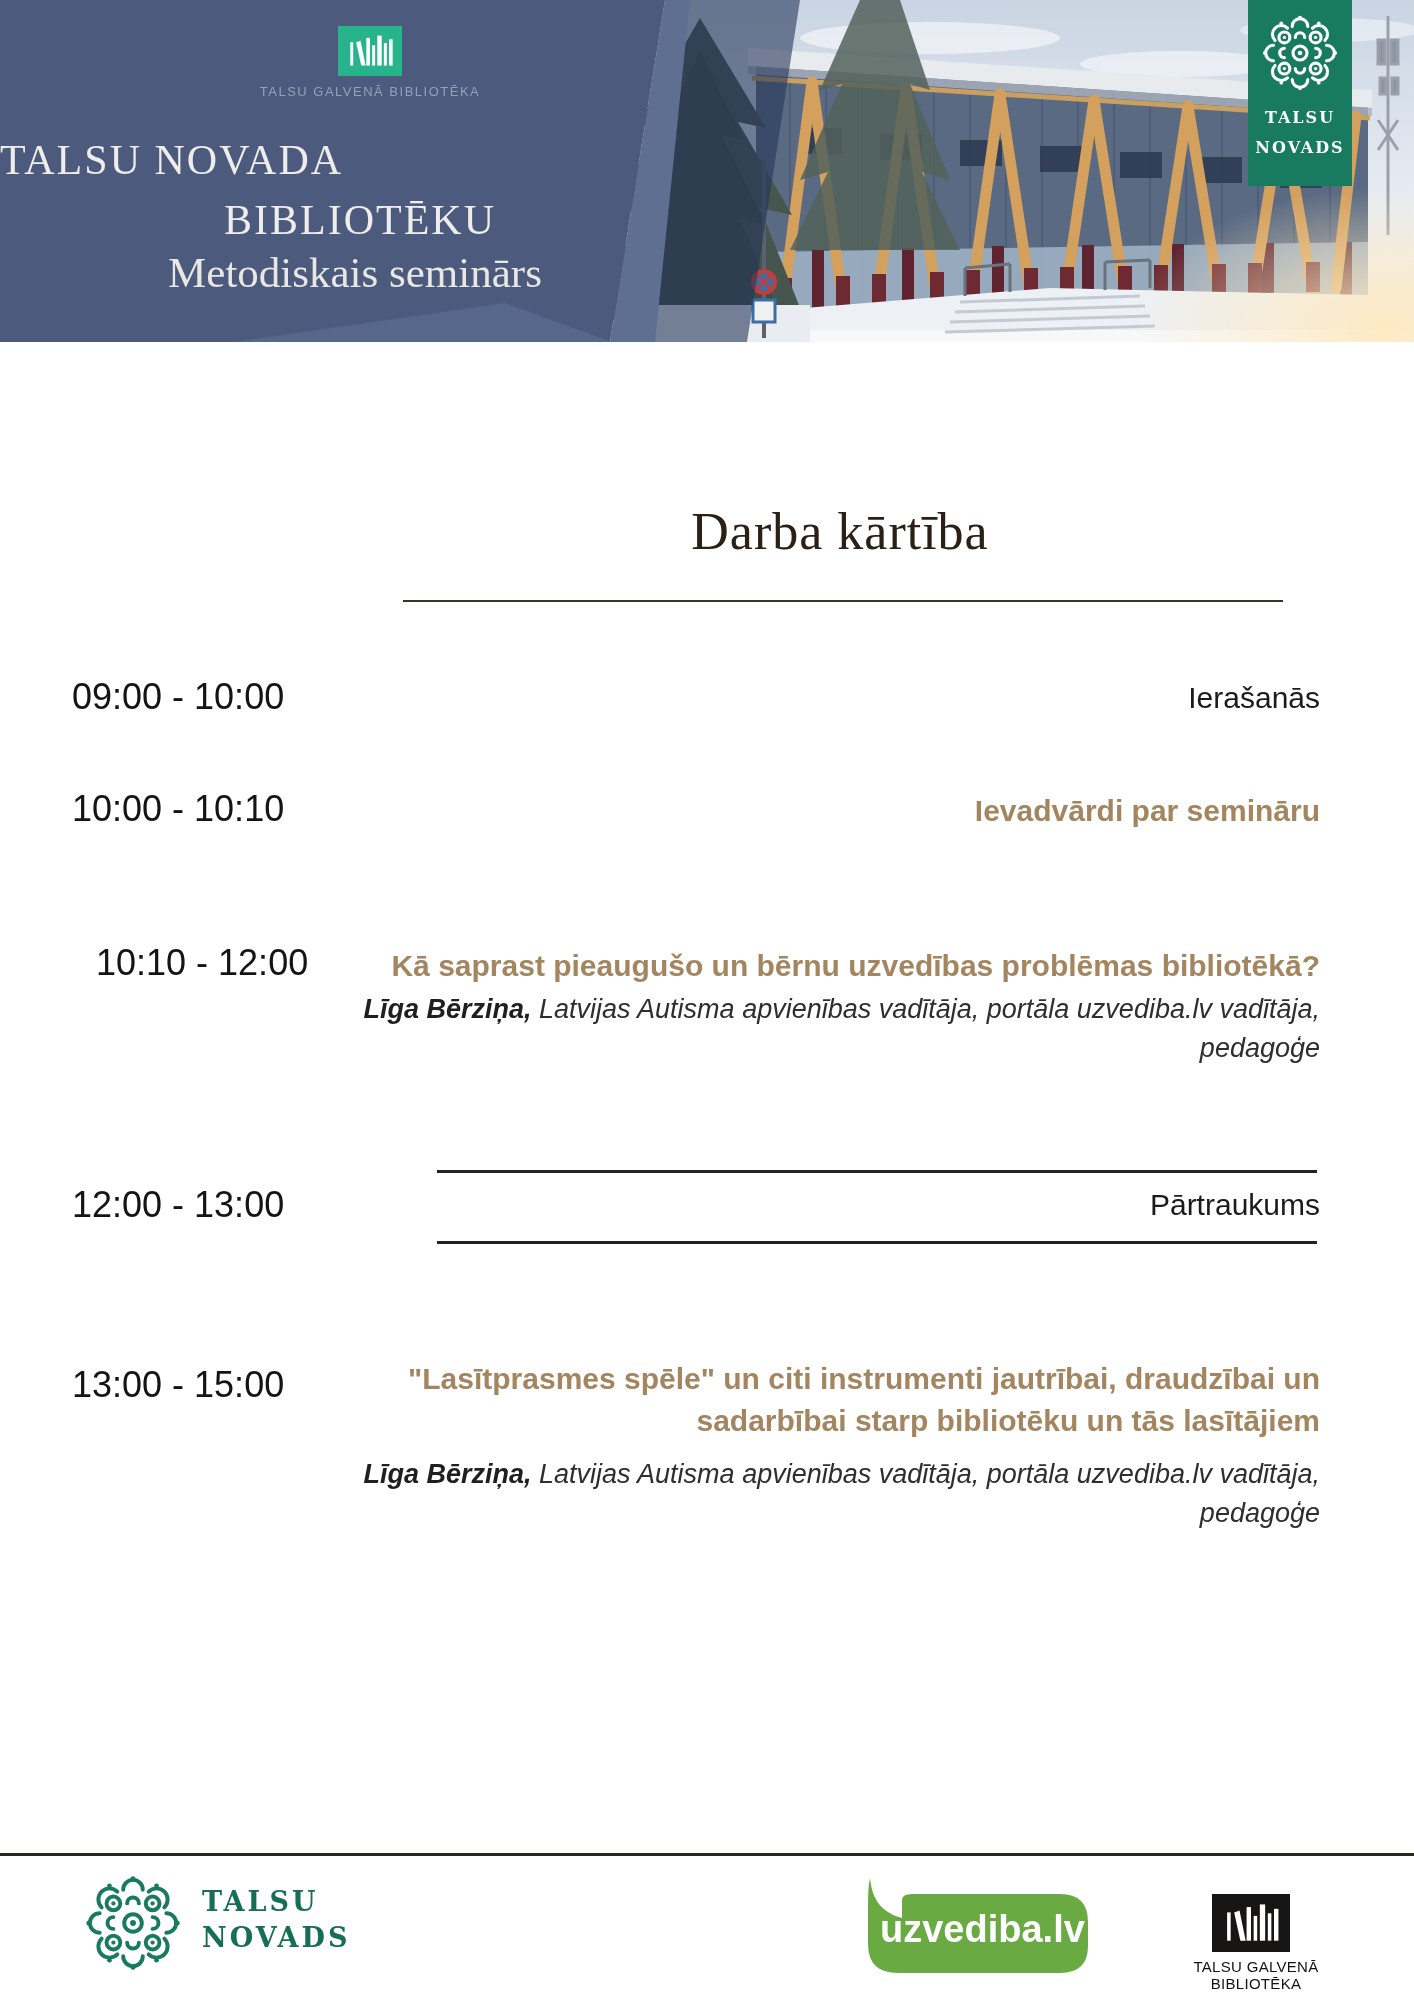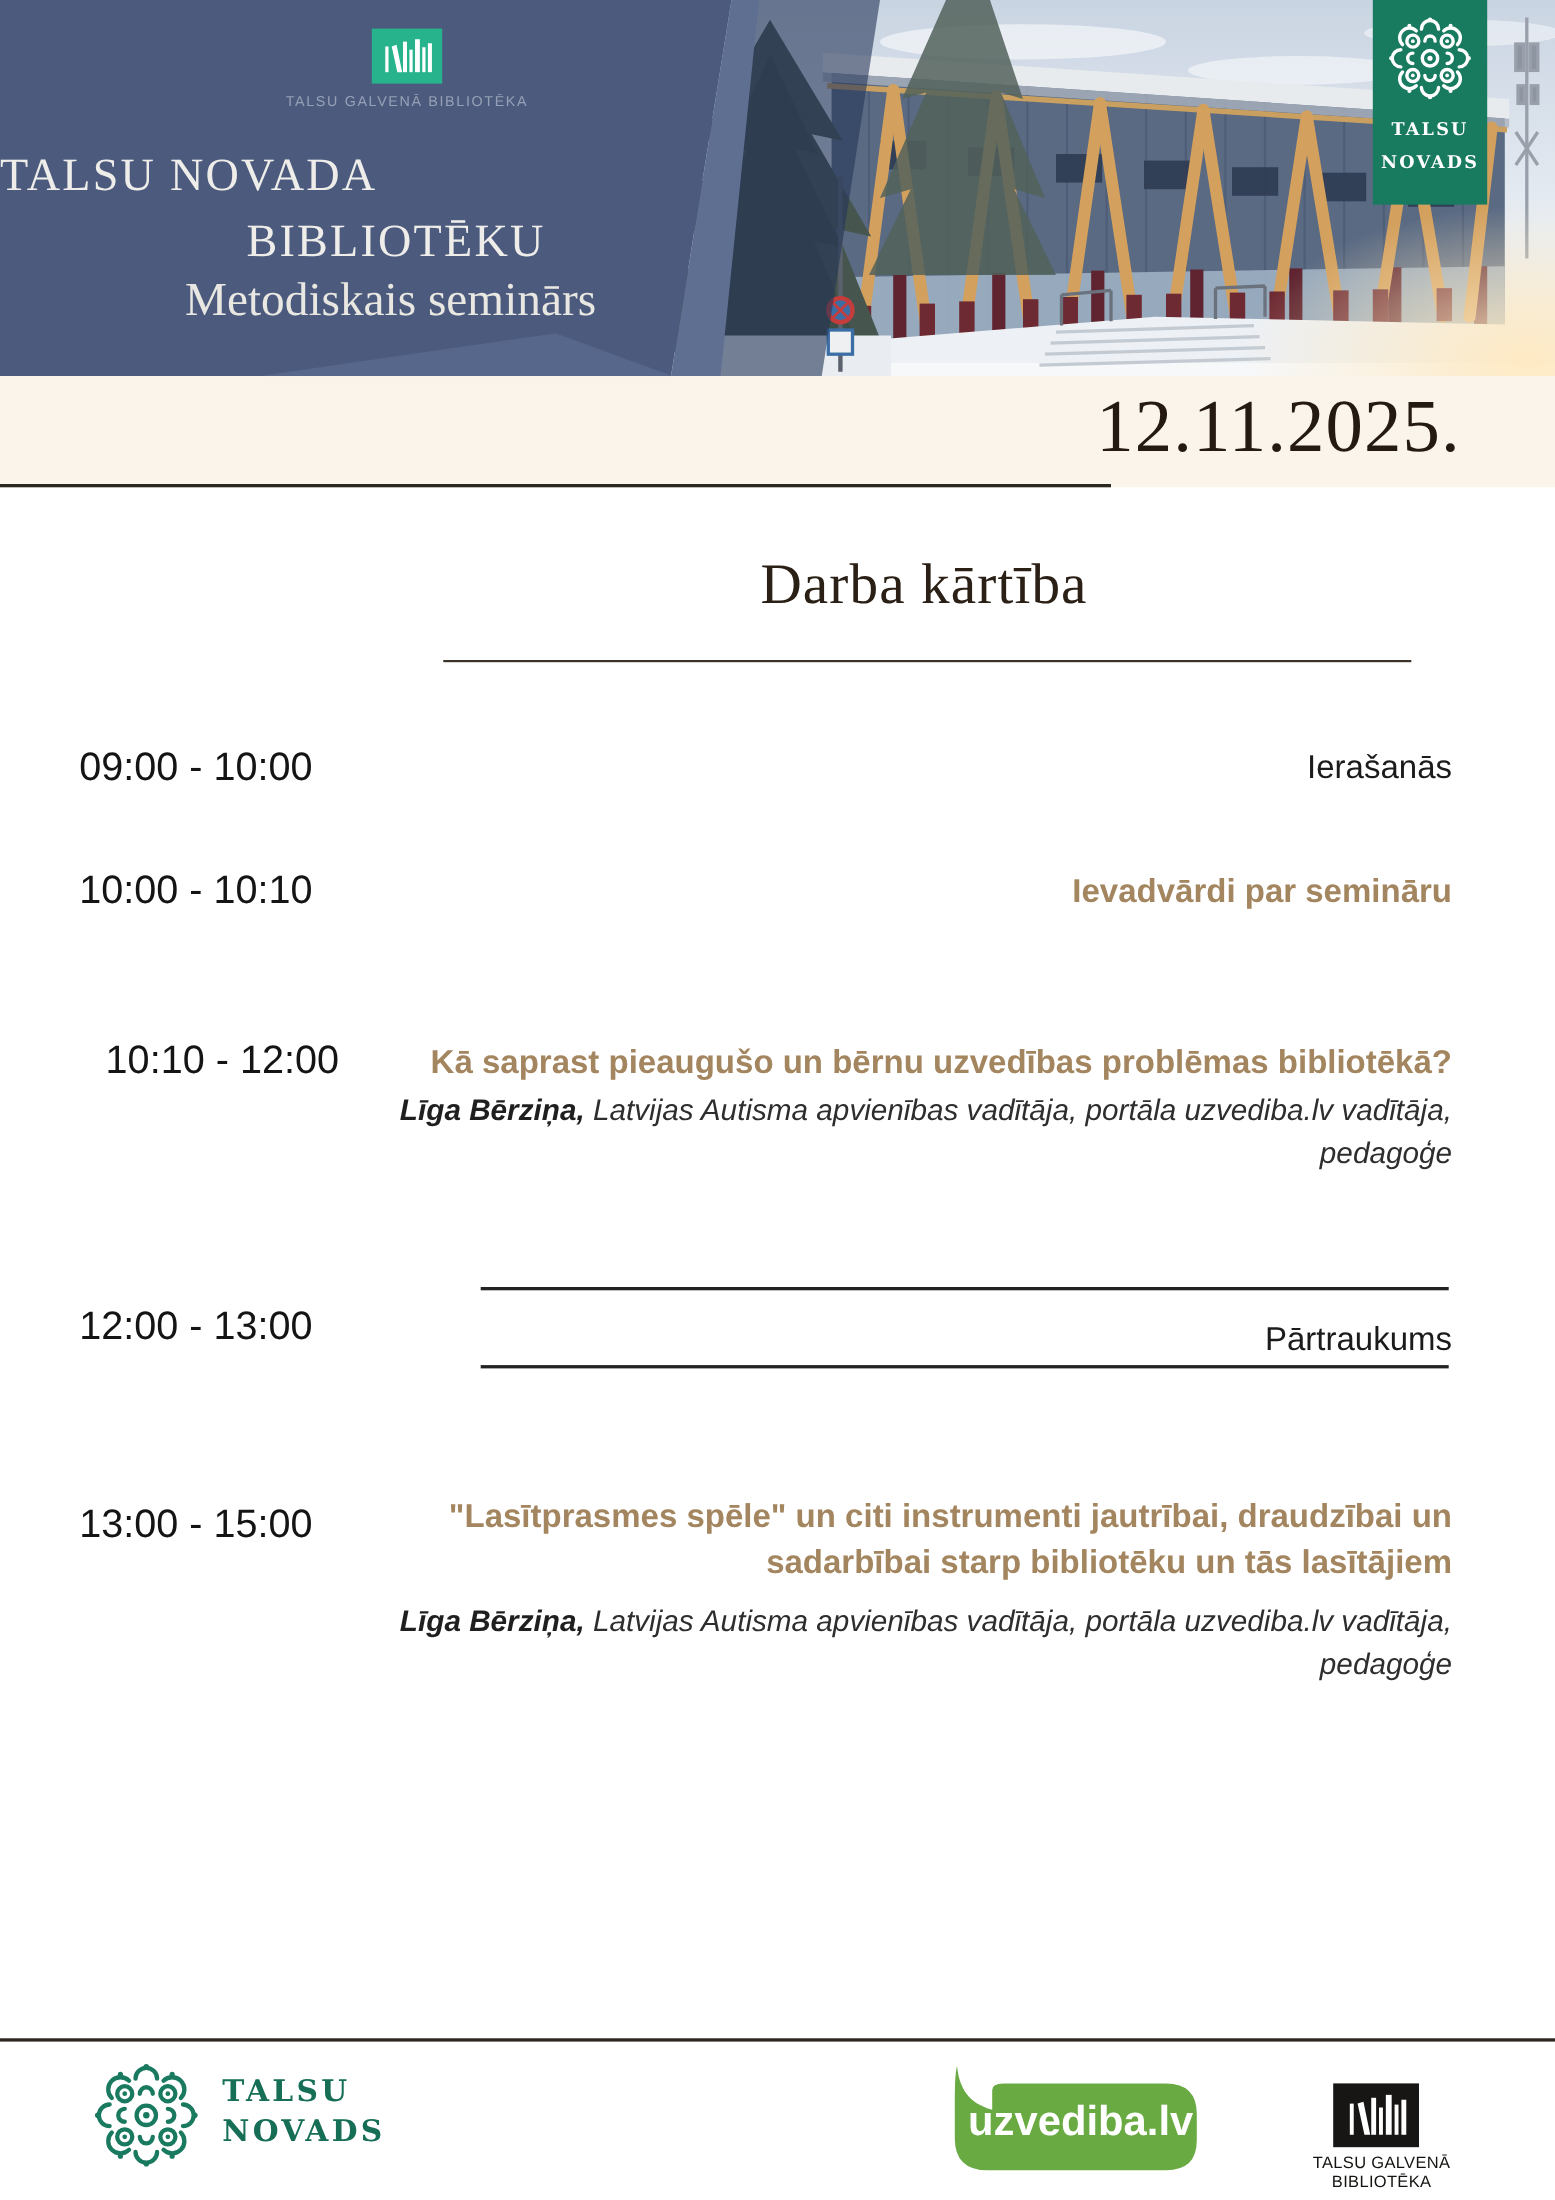--- a/index.html
+++ b/index.html
@@ -42,21 +42,21 @@
   .plain-item{font-size:30px;color:#1b1b1b;}
   .accent-item{font-size:30px;font-weight:bold;color:#a3865f;line-height:42px;}
   .nowrap{white-space:nowrap;}
   .speaker{font-size:27px;line-height:39px;color:#2e2e2e;font-style:italic;}
   .speaker .sp-bold{font-weight:bold;color:#1f1f1f;}
   .break-line{position:absolute;left:437px;width:880px;height:3px;background:#232323;}
 
   .t-r1{top:676px;} .c-r1{top:681px;}
   .t-r2{top:788px;} .c-r2{top:790px;}
   .t-r3{top:942px;margin-left:24px;} .c-r3{top:945px;} .s-r3{top:990px;}
-  .bl-a{top:1170px;} .t-r4{top:1184px;} .c-r4{top:1188px;margin-top:13px;} .bl-b{top:1241px;}
+  .bl-a{top:1170px;} .t-r4{top:1184px;} .c-r4{top:1188px;} .bl-b{top:1241px;}
   .t-r5{top:1364px;} .c-r5{top:1358px;} .s-r5{top:1455px;}
 
   
   .footer-divider{position:absolute;left:0;top:1853px;width:1414px;height:3px;background:#2d261e;}
   .f-mandala{position:absolute;left:84px;top:1874px;width:98px;height:98px;color:#1a7a60;}
   .f-name1{position:absolute;left:202px;top:1886px;font-family:"DejaVu Serif",serif;font-weight:bold;
            font-size:27px;letter-spacing:3px;color:#156e55;}
   .f-name2{position:absolute;left:202px;top:1922px;font-family:"DejaVu Serif",serif;font-weight:bold;
            font-size:27px;letter-spacing:3px;color:#156e55;}
   .uz-bubble{position:absolute;left:856px;top:1876px;width:234px;height:98px;}
@@ -260,24 +260,20 @@
         <circle cx="26" cy="12" r="2.4" fill="#ffffff" stroke="none"></circle>
         <circle cx="74" cy="12" r="2.4" fill="#ffffff" stroke="none"></circle>
         <circle cx="26" cy="88" r="2.4" fill="#ffffff" stroke="none"></circle>
         <circle cx="74" cy="88" r="2.4" fill="#ffffff" stroke="none"></circle>
       </svg>
       <div class="badge-l1">TALSU</div>
       <div class="badge-l2">NOVADS</div>
     </div>
   </div>
 
-  <div class="date-band">
-    <div class="date">12.11.2025.</div>
-    <div class="date-underline"></div>
-  </div>
 
   <div class="agenda-title">Darba kārtība</div>
   <div class="title-underline"></div>
 
   <div class="time t-r1">09:00 - 10:00</div>
   <div class="content-col c-r1 plain-item">Ierašanās</div>
 
   <div class="time t-r2">10:00 - 10:10</div>
   <div class="content-col c-r2 accent-item">Ievadvārdi par semināru</div>
 

